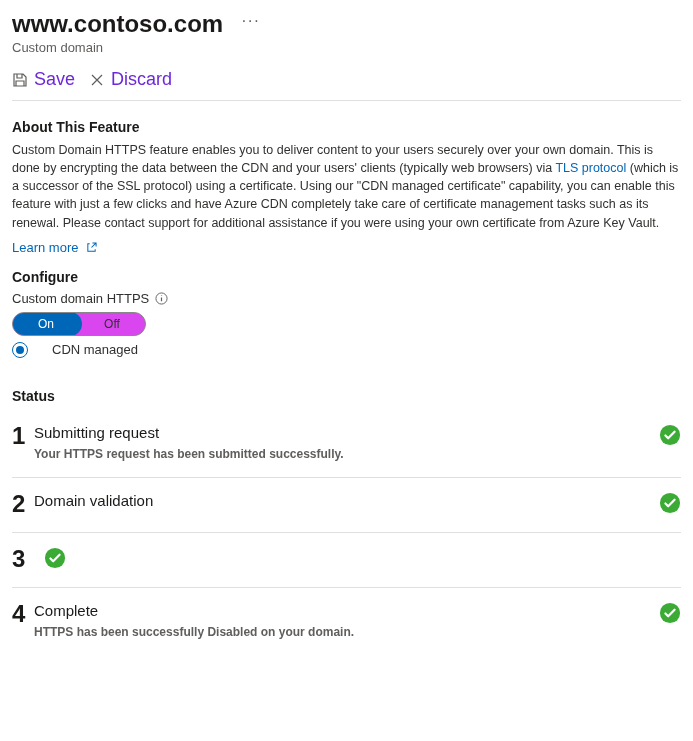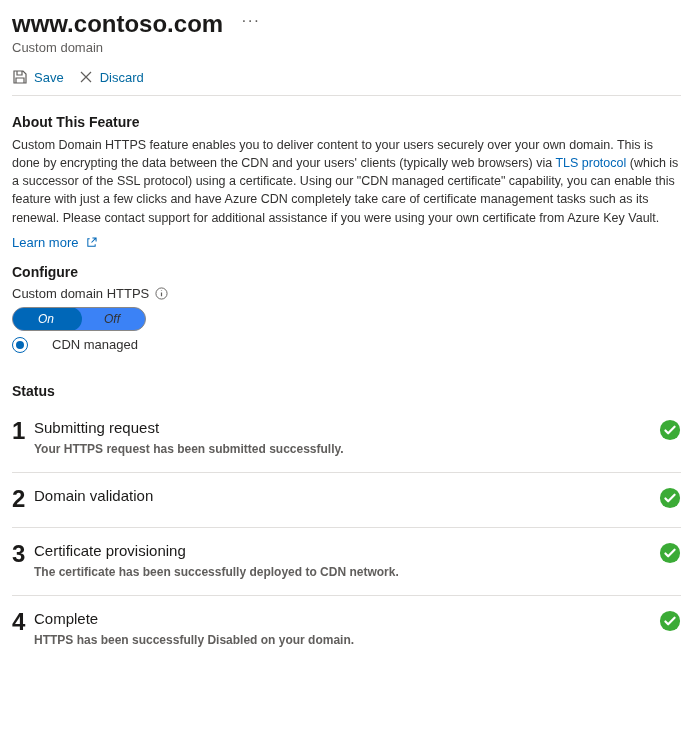--- a/index.html
+++ b/index.html
@@ -10,36 +10,36 @@
     color: #323130;
     background: #fff;
     width: 693px;
   }
   .page { padding: 10px 12px 30px 12px; }
   .head-row { display: flex; align-items: center; gap: 18px; }
   .title { font-size: 24px; font-weight: 600; color: #1b1a19; }
   .dots { color: #605e5c; font-size: 16px; letter-spacing: 1px; line-height: 1; padding-bottom:6px;}
   .subtitle { color: #605e5c; font-size: 13px; margin-top: 2px; }
   .cmdbar { margin-top: 14px; display: flex; gap: 14px; padding-bottom: 10px; }
-  .cmd { display: inline-flex; align-items: center; gap: 6px; color: #0369a1; cursor: pointer; font-size: 13px; }
+  .cmd { display: inline-flex; align-items: center; gap: 6px; color: #6d28d9; cursor: pointer; font-size: 18px; }
   .cmd svg { width: 16px; height: 16px; }
   .sep { border-top: 1px solid #e1dfdd; margin: 0 0 18px 0; }
   h3.sect { font-size: 14px; font-weight: 700; margin: 14px 0 6px 0; color:#1b1a19;}
   .desc { font-size: 12.5px; color: #323130; line-height: 1.45; }
   .desc a { color: #0067b8; text-decoration: none; }
   .learn { margin-top: 8px; font-size: 13px; }
   .learn a { color: #0067b8; text-decoration: none; }
   .ext { width:11px; height:11px; display:inline-block; vertical-align:-1px; margin-left:4px;}
   .field-row { display: flex; align-items: center; gap: 6px; margin-top: 2px; font-size: 13px; color:#323130;}
   .infoicon { width:13px; height:13px; }
   .req { color: #a4262c; }
   .toggle-wrap { margin-top:6px; }
   .seg {
     width: 132px; height: 22px; border:1px solid #8a8886; border-radius: 12px;
-    display: inline-flex; overflow: hidden; position: relative; background:#3b82f6;font-style:italic;
+    display: inline-flex; overflow: hidden; position: relative; background:#d946ef;
   }
   .seg .opt { flex:1; text-align:center; font-size:12px; line-height:22px; color:#323130; z-index:1;}
   .seg .optOn { color:#fff; }
   .seg .pill {
     position:absolute; left:-1px; top:-1px; height:24px; width:70px;
     background:#0067b8; border-radius:12px;
   }
   .radio-row { display:flex; align-items:center; gap:24px; margin-top:6px; font-size:13px;}
   .radio { width:14px; height:14px; border:1px solid #0067b8; border-radius:50%; display:inline-flex; align-items:center; justify-content:center;}
   .radio .dot { width:8px; height:8px; background:#0067b8; border-radius:50%;}
@@ -134,24 +134,20 @@
           <div class="stepbody">
             <div class="steptitle">Domain validation</div>
           </div>
           <svg class="check" viewBox="0 0 24 24">
             <circle cx="12" cy="12" r="11"></circle>
             <path d="M7 12.5l3 3 7-7"></path>
           </svg>
         </div>
         <div class="step">
           <div class="num">3</div>
-          <div class="stepbody">
-            <div class="steptitle">Certificate provisioning</div>
-            <div class="stepdesc">The certificate has been successfully deployed to CDN network.</div>
-          </div>
           <svg class="check" viewBox="0 0 24 24">
             <circle cx="12" cy="12" r="11"></circle>
             <path d="M7 12.5l3 3 7-7"></path>
           </svg>
         </div>
         <div class="step">
           <div class="num">4</div>
           <div class="stepbody">
             <div class="steptitle">Complete</div>
             <div class="stepdesc">HTTPS has been successfully Disabled on your domain.</div>

